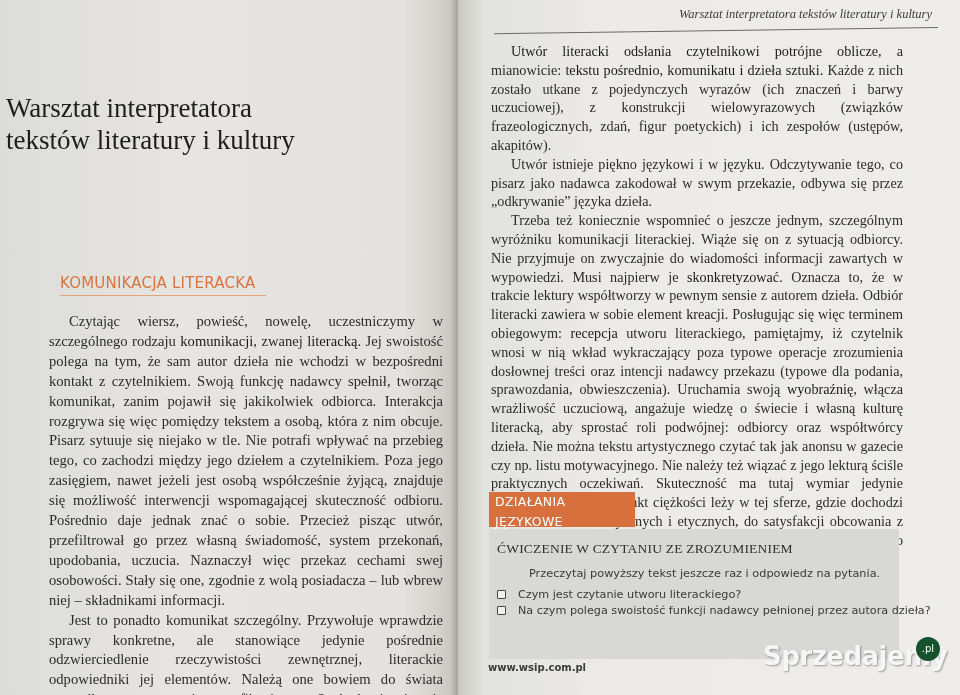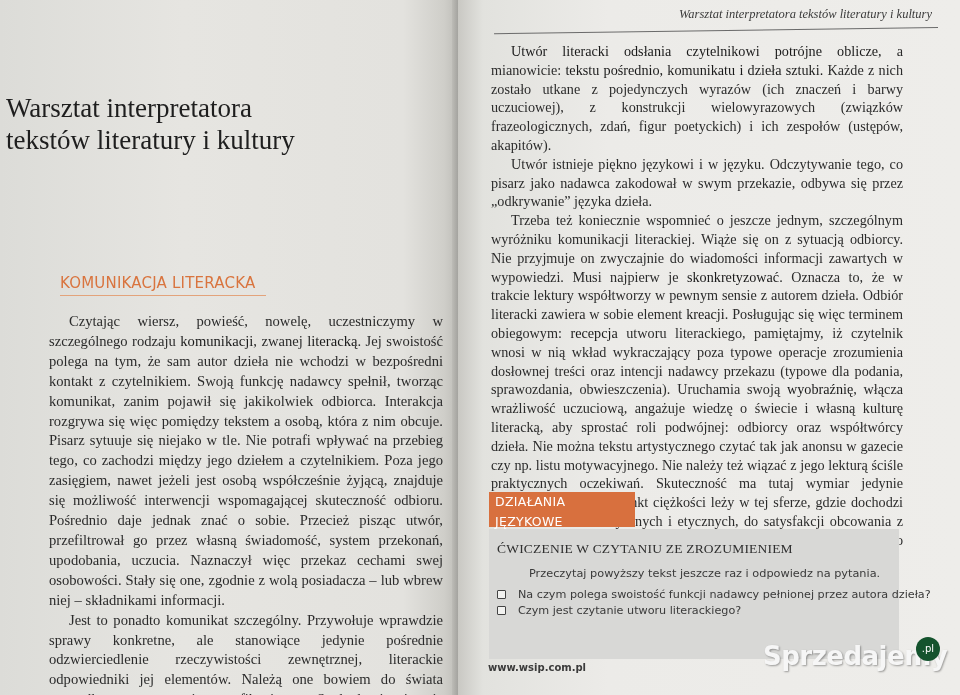--- a/index.html
+++ b/index.html
@@ -111,25 +111,25 @@
   </div>
 
 <div class="tag-box">DZIAŁANIA JĘZYKOWE</div>
 
 <div class="exercise">
   <div class="exercise-title">ĆWICZENIE W CZYTANIU ZE ZROZUMIENIEM</div>
   <div class="exercise-instr">Przeczytaj powyższy tekst jeszcze raz i odpowiedz na pytania.</div>
   <ul class="q-list">
     <li class="q-item">
       <span class="checkbox"></span>
-      <span>Na czym polega swoistość funkcji nadawcy pełnionej przez autora dzieła?</span>
+      <span>Czym jest czytanie utworu literackiego?</span>
     </li>
     <li class="q-item">
       <span class="checkbox"></span>
-      <span>Czym jest czytanie utworu literackiego?</span>
+      <span>Na czym polega swoistość funkcji nadawcy pełnionej przez autora dzieła?</span>
     </li>
   </ul>
 </div>
 
 <div class="footer-url">www.wsip.com.pl</div>
 
 <div class="watermark">Sprzedajemy</div>
 <div class="watermark-badge">.pl</div>
 
 </body></html>

